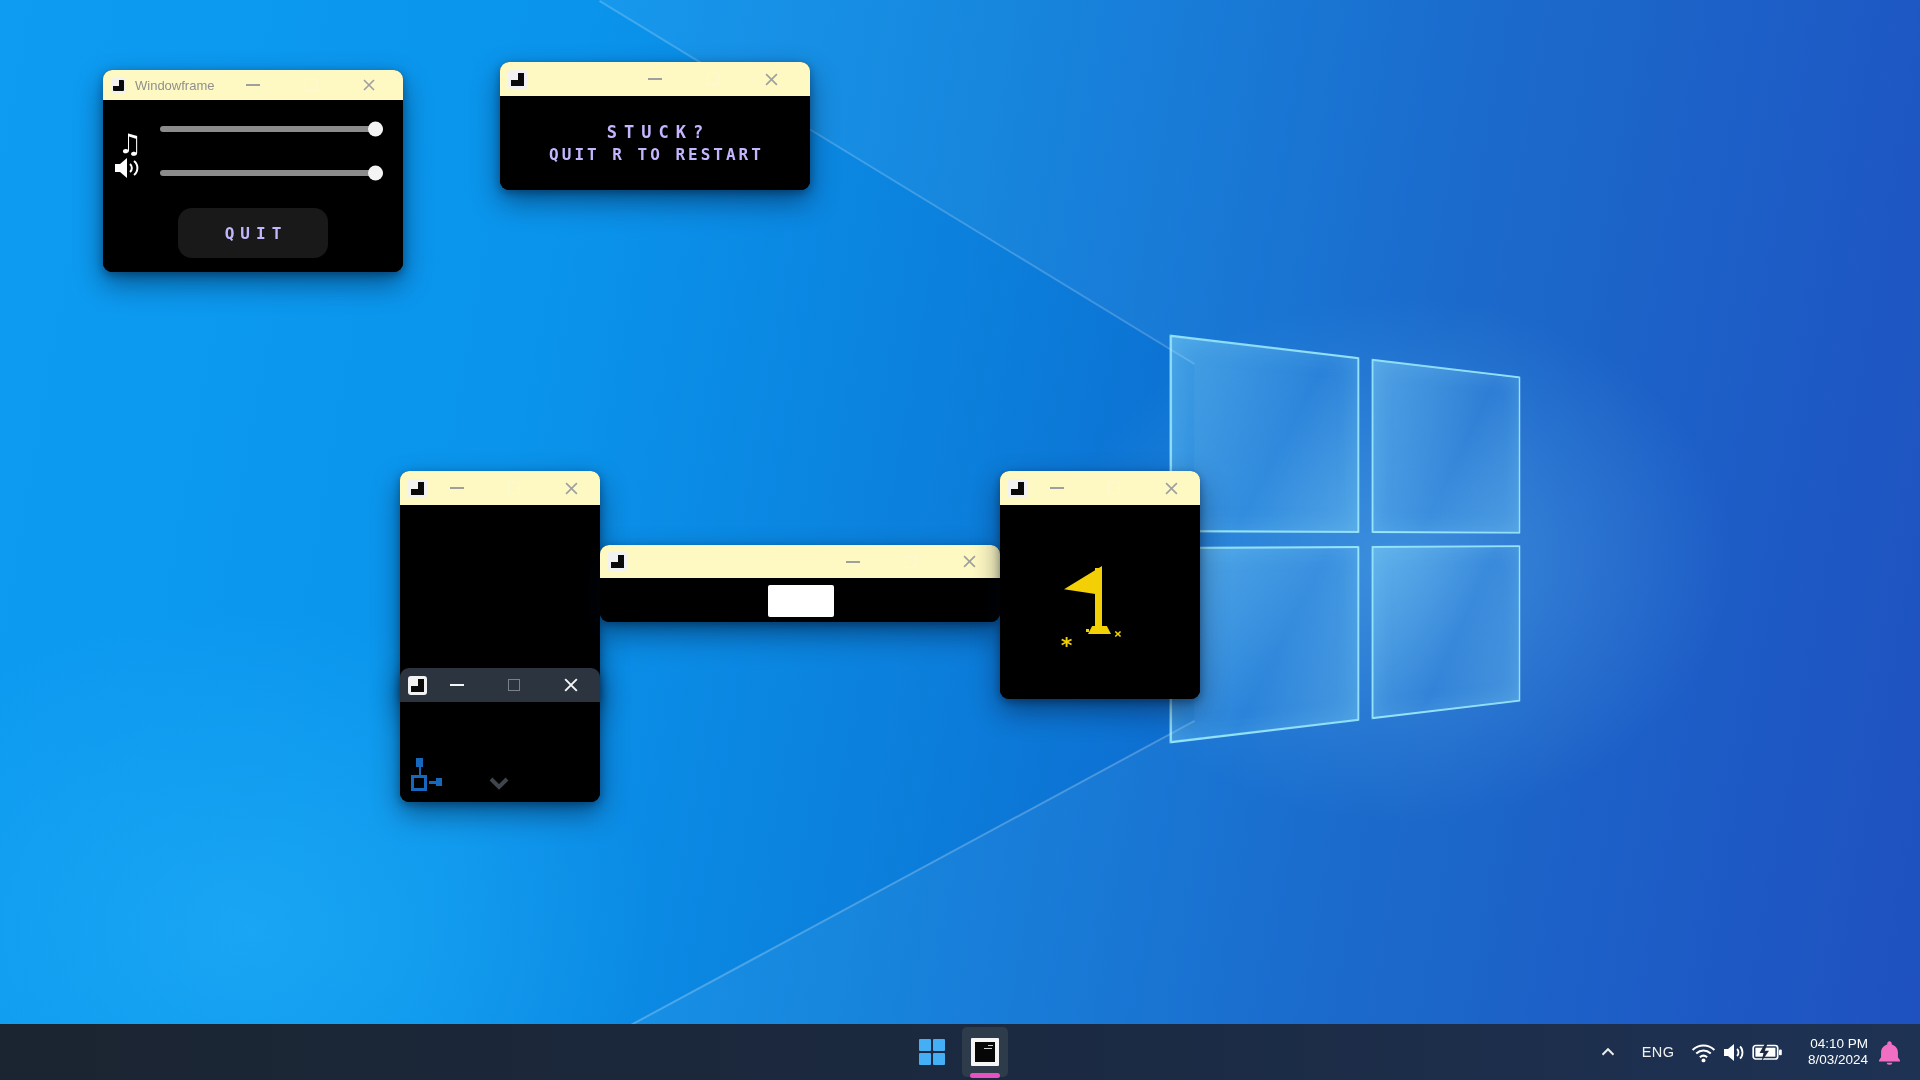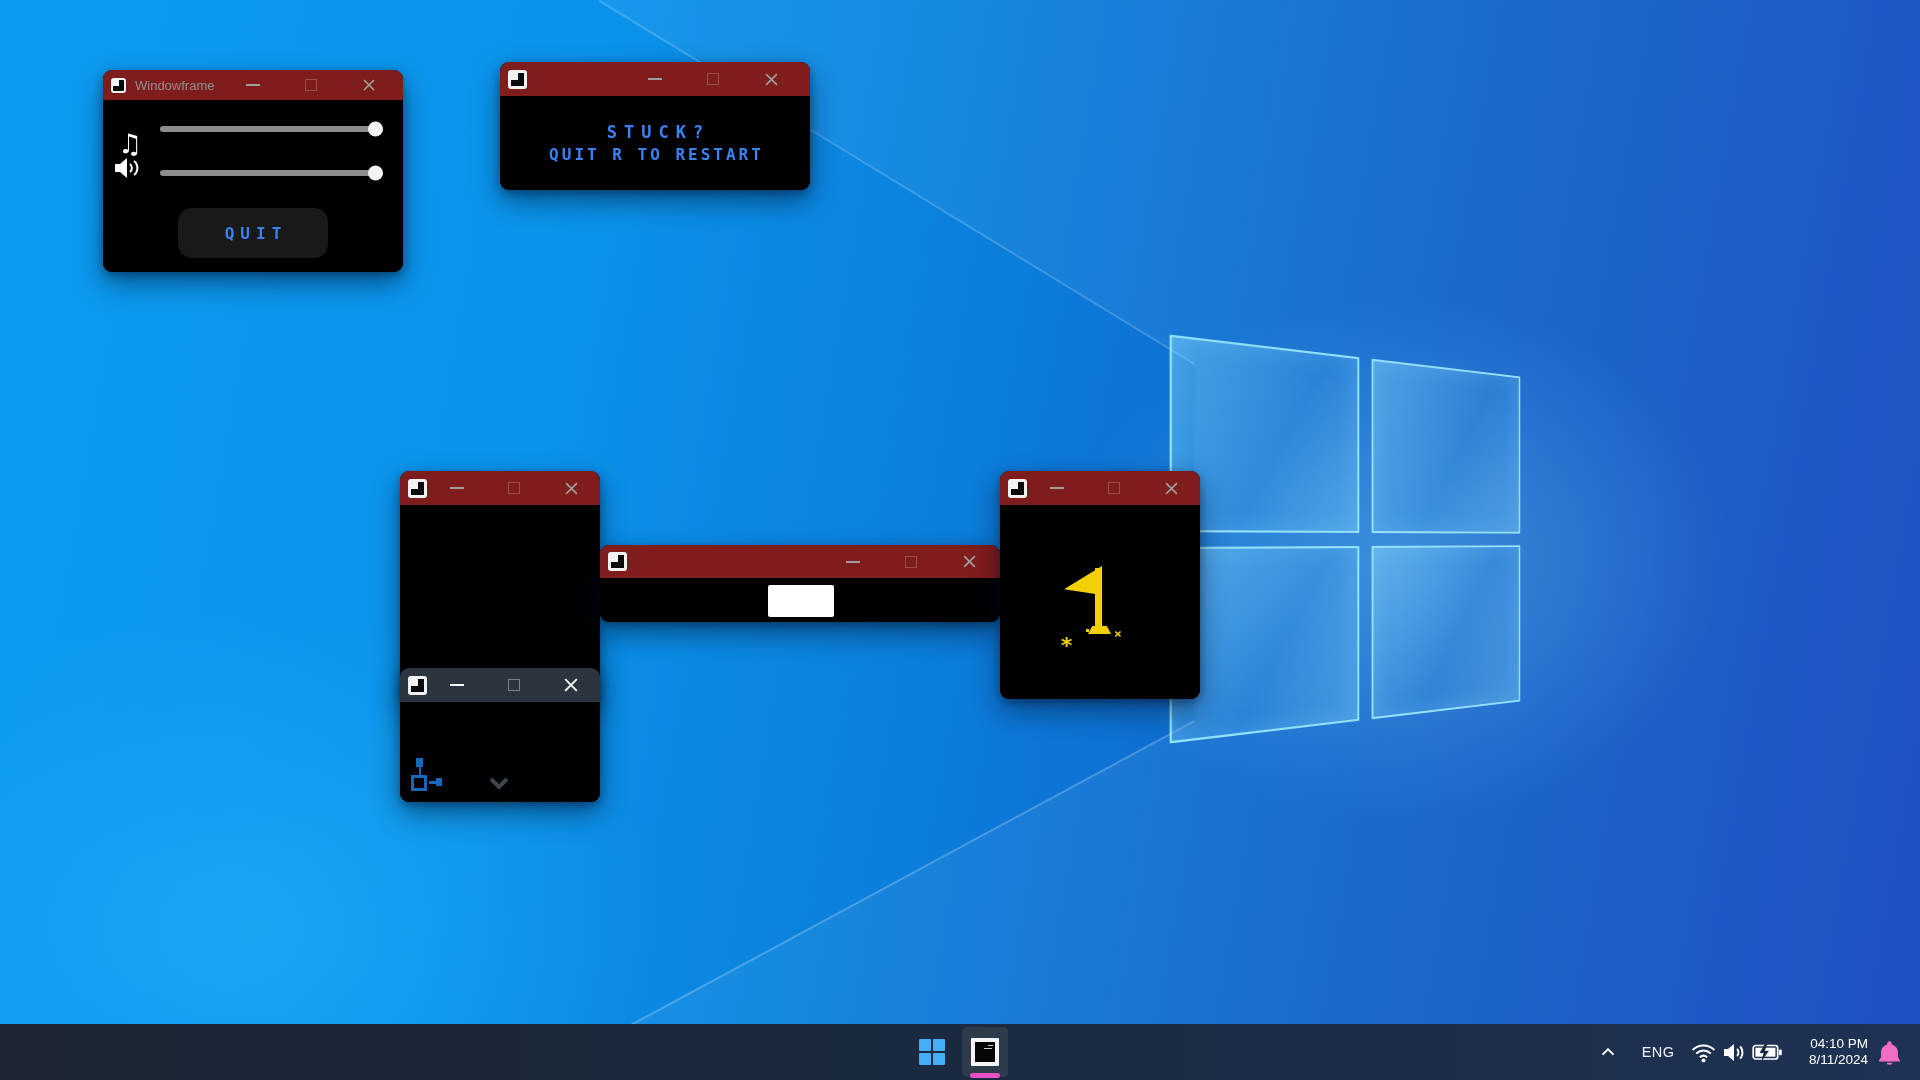--- a/index.html
+++ b/index.html
@@ -22,38 +22,38 @@
   .winlogo { position:absolute; left:1182px; top:358px; width:366px; height:362px;
     display:grid; grid-template-columns:1fr 1fr; grid-template-rows:1fr 1fr; gap:13px;
     transform:perspective(520px) rotateY(19deg); }
   .winlogo .pane { border:2px solid rgba(170,246,255,.78); border-radius:1px;
     background:linear-gradient(118deg, rgba(150,230,255,.38), rgba(90,185,250,.14) 55%, rgba(140,225,255,.30));
     box-shadow:0 0 22px rgba(150,235,255,.18) inset; }
 
   
   .win { position:absolute; background:#000; border-radius:9px;
     box-shadow:0 12px 28px rgba(0,10,30,.45), 0 3px 8px rgba(0,10,30,.35); }
-  .titlebar { position:absolute; left:0; top:0; right:0; height:34px; background:#7f1d1d;
+  .titlebar { position:absolute; left:0; top:0; right:0; height:34px; background:#fef9c3;
     border-radius:9px 9px 0 0; display:flex; align-items:center; padding-left:8px; }
   .wf-icon { width:19px; height:19px; border:3px solid #f2f2f2; border-radius:3px;
     background:#0a0a0a; position:relative; flex:0 0 auto; }
   .wf-icon::after { content:""; position:absolute; left:0; top:0; width:7px; height:7px; background:#f2f2f2; }
   .wf-icon.small { width:15px; height:15px; border-width:2px; }
   .wf-icon.small::after { width:6px; height:6px; }
   .tb-title { font-size:13px; color:#8f8f8f; margin-left:9px; white-space:nowrap; }
   .tb-btns { position:absolute; top:0; right:0; height:100%; display:flex; }
   .tb-btn { width:58px; height:100%; display:flex; align-items:center; justify-content:center; color:#9f9f9f; }
   .glyph-min { width:14px; height:2px; background:currentColor; }
   .glyph-max { width:12px; height:12px; border:1.5px solid rgba(255,255,255,.22); }
   .focused .tb-btn { color:#f5f5f5; }
   .focused .glyph-max { border-color:rgba(255,255,255,.38); }
   .win-body { position:absolute; left:0; right:0; top:34px; bottom:0; background:#000;
     border-radius:0 0 9px 9px; overflow:hidden; }
 
-  .px { font-family:"DejaVu Sans Mono", monospace; font-weight:700; color:#3b82f6; }
+  .px { font-family:"DejaVu Sans Mono", monospace; font-weight:700; color:#c4b5fd; }
 
   
   #win-settings { left:103px; top:70px; width:300px; height:202px; }
   #win-settings .titlebar { height:30px; }
   #win-settings .win-body { top:30px; }
   #win-settings .tb-btns { right:5px; }
   .music-note { position:absolute; left:15px; top:28px; font-size:27px; color:#fff;
     font-family:"DejaVu Sans", sans-serif; }
   .spk-icon { position:absolute; left:11px; top:56px; }
   .slider { position:absolute; left:57px; width:223px; height:6px; background:#8c8c8c; border-radius:3px; }
@@ -359,21 +359,21 @@
       <div class="tray-item tray-bat">
         <svg width="31" height="23" viewBox="0 0 31 23">
           <rect x="1.2" y="4.5" width="24.5" height="13.5" rx="2.5" stroke="#fff" stroke-width="1.7" fill="none"></rect>
           <rect x="27" y="8.6" width="2.8" height="5.6" rx="1" fill="#fff"></rect>
           <rect x="3.4" y="6.7" width="20" height="9" fill="#fff"></rect>
           <polygon points="13,2.5 7.5,12 11.5,12 9.5,20.5 17,9.8 12.8,9.8 15.5,2.5" fill="#1b2a42"></polygon>
         </svg>
       </div>
       <div class="tray-item tray-clock">
         <div>04:10 PM</div>
-        <div>8/11/2024</div>
+        <div>8/03/2024</div>
       </div>
       <div class="tray-item tray-bell">
         <svg width="27" height="27" viewBox="0 0 24 24">
           <path d="M12 2 C13.2 2 14 2.9 14 4 L14 4.9 C17.4 5.8 19.5 8.6 19.5 12 L19.5 16.3 L21.3 18.9 L21.3 20 L2.7 20 L2.7 18.9 L4.5 16.3 L4.5 12 C4.5 8.6 6.6 5.8 10 4.9 L10 4 C10 2.9 10.8 2 12 2 Z" fill="#f06fc4"></path>
           <path d="M9.4 21 a2.7 2.7 0 0 0 5.2 0 z" fill="#f06fc4"></path>
         </svg>
       </div>
     </div>
   </div>
 

